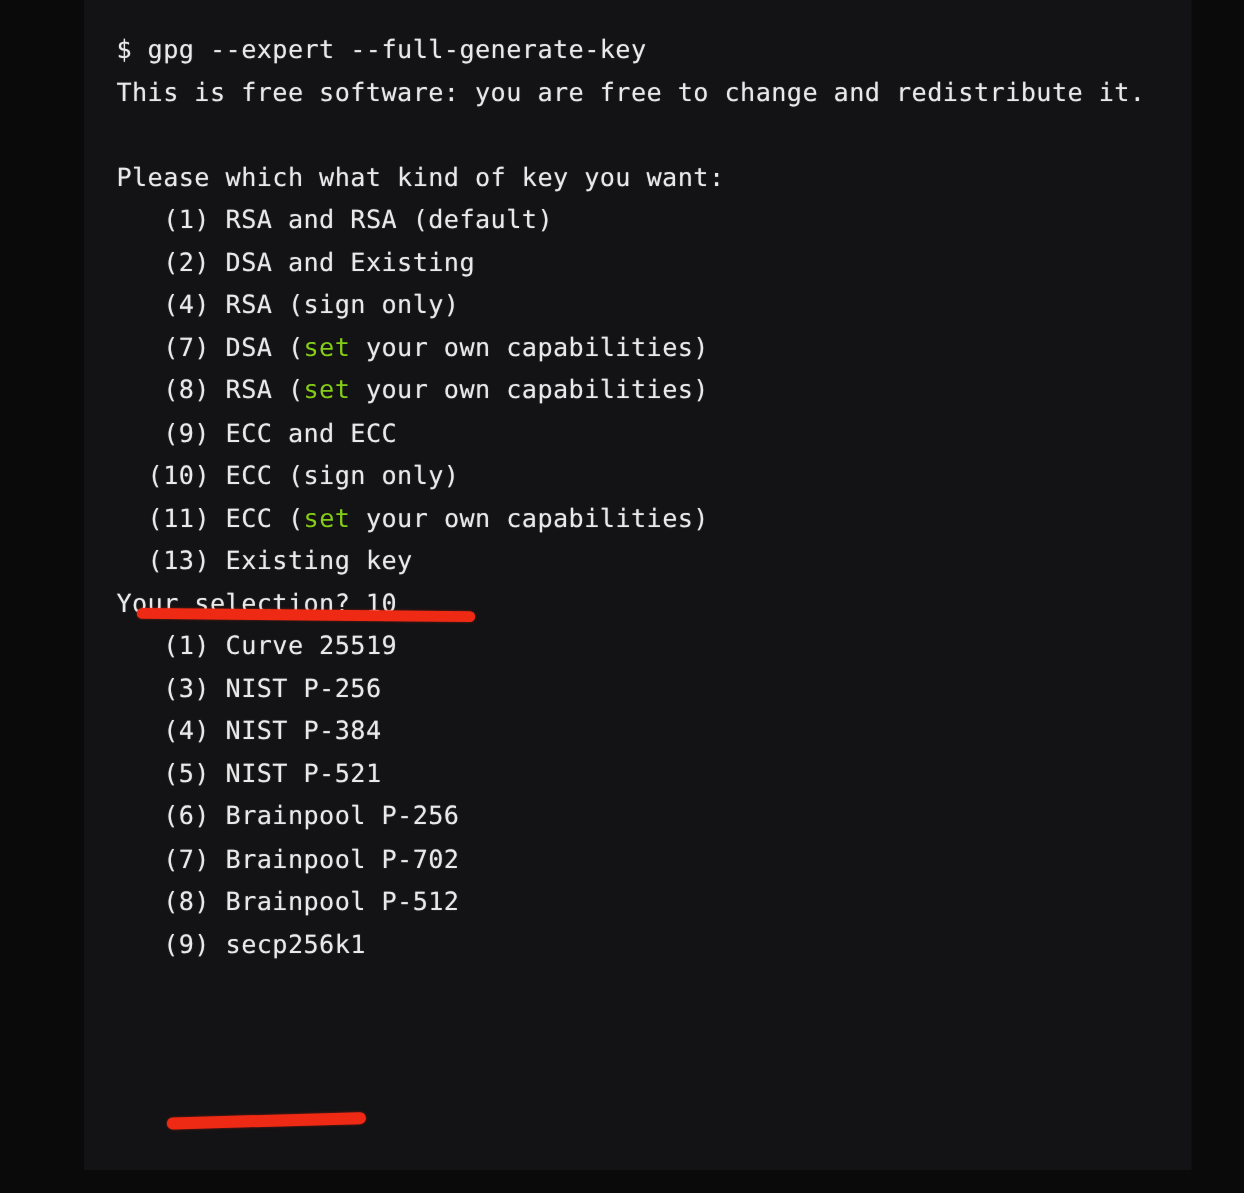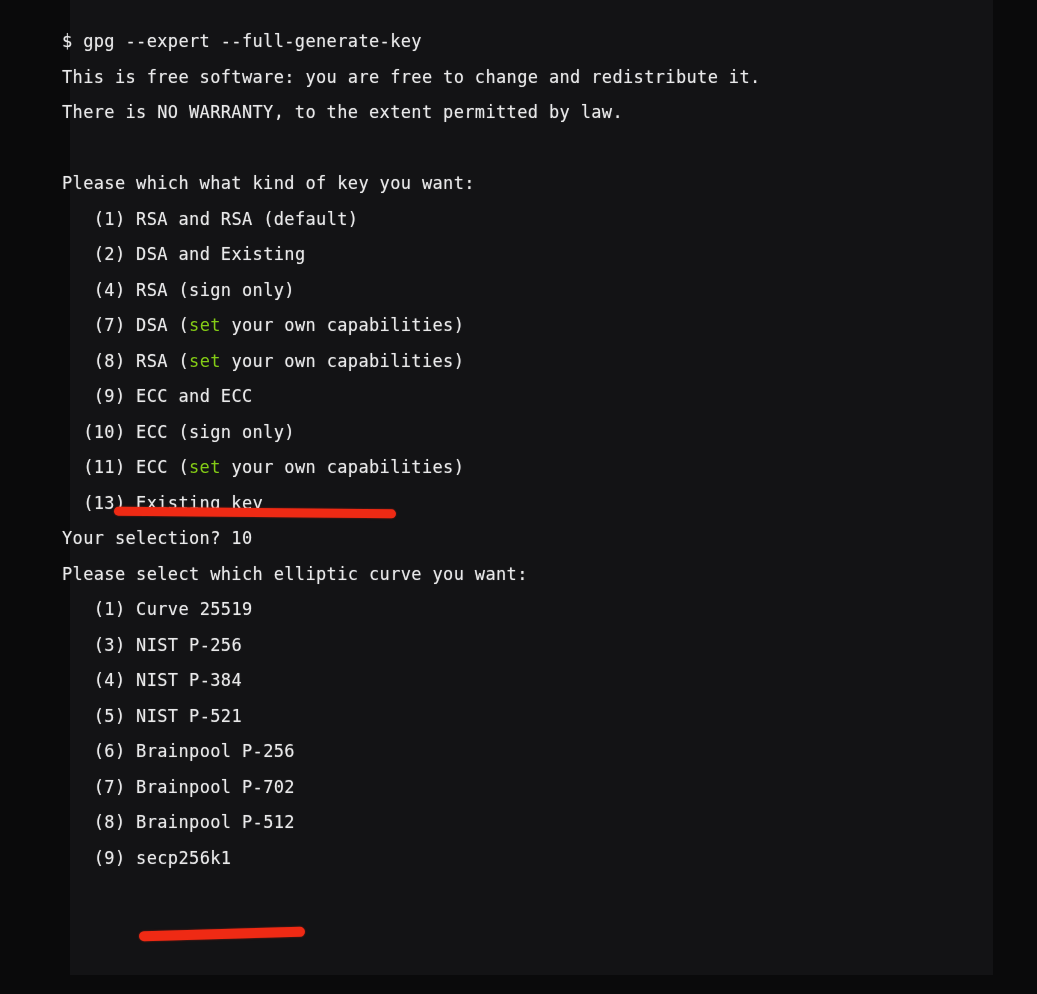--- a/index.html
+++ b/index.html
@@ -39,25 +39,25 @@
     top: 0px;
     width: 1037px;
     padding: 24px 0 0 0;
     box-sizing: border-box;
   }
 
   .line {
     position: relative;
     height: 35.5px;
     line-height: 35.5px;
-    font-size: 17px;
+    font-size: 21px;
     letter-spacing: 0.35px;
     color: #e9e9ea;
     white-space: pre;
-    padding-left: 62px;
+    padding-left: 97px;
     box-sizing: border-box;
     text-shadow: 0 0 1.2px rgba(255,255,255,0.35);
   }
   .line.blank {
     height: 35.5px;
   }
 
   .dim {
     color: #84cc16;
     text-shadow: none;
@@ -90,21 +90,20 @@
 
 <div id="screenshot">
 
   <div id="terminal-panel"></div>
 
   <div id="terminal-output">
 
     <div class="line">$ gpg --expert --full-generate-key</div>
 
     <div class="line">This is free software: you are free to change and redistribute it.</div>
-    <div class="line">There is NO WARRANTY, to the extent permitted by law.</div>
 
     <div class="line blank"></div>
 
     <div class="line">Please which what kind of key you want:</div>
 
     <div class="line"><span>   </span><span>(1)</span><span> RSA and RSA (default)</span><span class="dim"></span><span></span></div>
 
     <div class="line"><span>   </span><span>(2)</span><span> DSA and Existing</span><span class="dim"></span><span></span></div>
 
 
@@ -117,21 +116,20 @@
     <div class="line"><span>   </span><span>(9)</span><span> ECC and ECC</span><span class="dim"></span><span></span></div>
 
     <div class="line"><span>  </span><span>(10)</span><span> ECC (sign only)</span><span class="dim"></span><span></span></div>
 
     <div class="line"><span>  </span><span>(11)</span><span> ECC (</span><span class="dim">set</span><span> your own capabilities)</span></div>
 
     <div class="line"><span>  </span><span>(13)</span><span> Existing key</span><span class="dim"></span><span></span></div>
 
     <div class="line"><span>Your selection? </span><span>10</span></div>
 
-    <div class="line">Please select which elliptic curve you want:</div>
 
     <div class="line"><span>   </span><span>(1)</span><span> Curve 25519</span></div>
 
     <div class="line"><span>   </span><span>(3)</span><span> NIST P-256</span></div>
 
     <div class="line"><span>   </span><span>(4)</span><span> NIST P-384</span></div>
 
     <div class="line"><span>   </span><span>(5)</span><span> NIST P-521</span></div>
 
     <div class="line"><span>   </span><span>(6)</span><span> Brainpool P-256</span></div>

